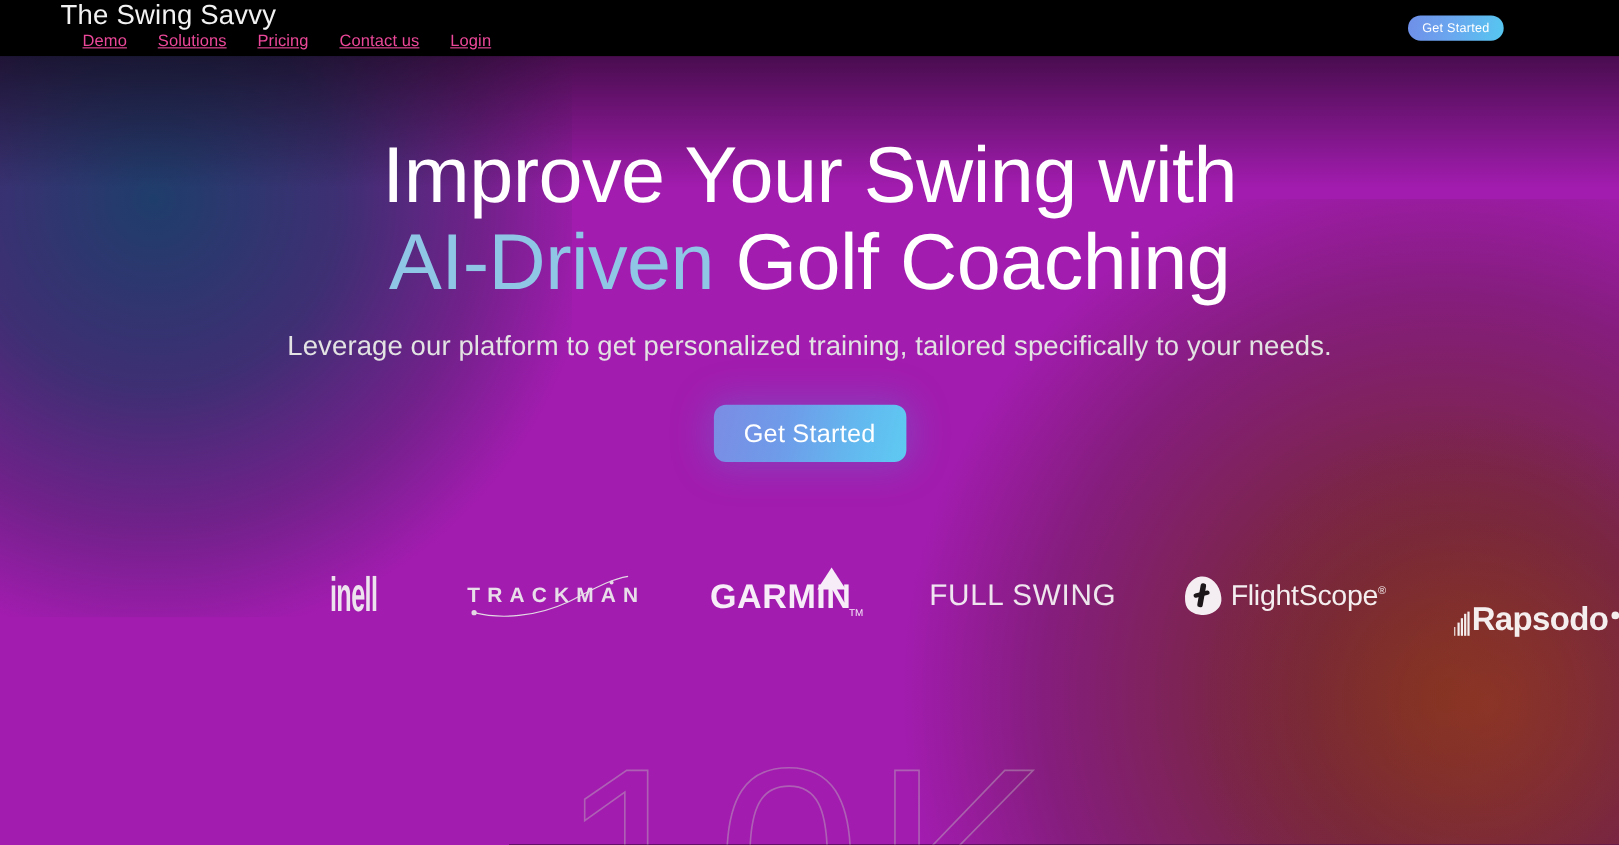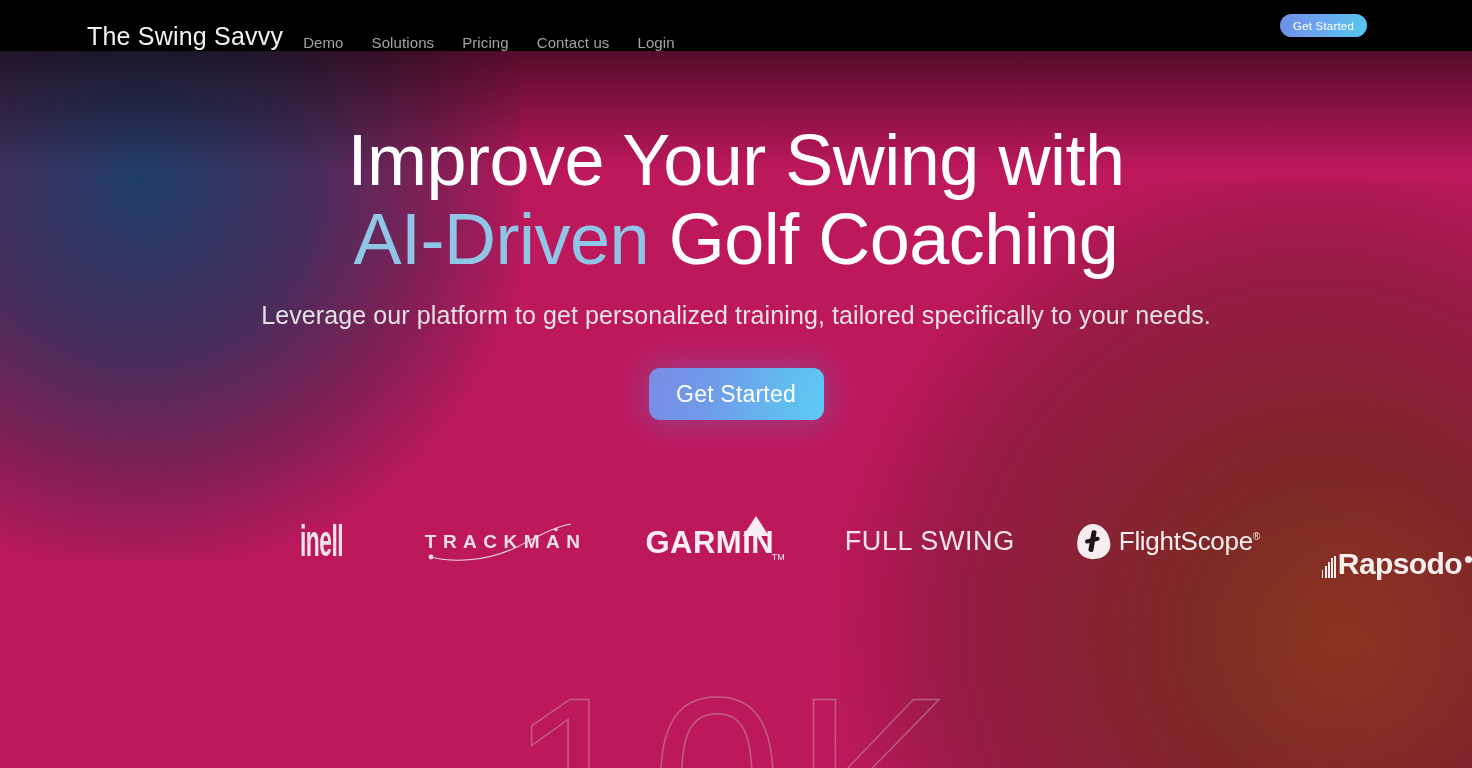--- a/index.html
+++ b/index.html
@@ -9,44 +9,46 @@
     font-family:"Liberation Sans", sans-serif;
     overflow:hidden;
   }
 
   
   .header {
     position:relative;
     height:51px;
     background:#000000;
     display:flex;
-    align-items:flex-end;
-    padding:0 87px;
+    align-items:flex-start;
+    padding:0 55px;
     z-index:40;
+    flex-direction:column;
   }
   .brand {
     font-size:25px;
     font-weight:400;
     color:#f2f2f2;
     letter-spacing:0.2px;
     white-space:nowrap;
     cursor:pointer;
   }
   .nav {
     display:flex;
     align-items:center;
     gap:28px;
     margin-left:20px;
   }
   .nav-link {
     font-size:15px;
-    color:#a3a3a3;
+    color:#ec4899;
     letter-spacing:0.1px;
     white-space:nowrap;
     cursor:pointer;
+    text-decoration:underline;
   }
   .header-cta {
     position:absolute;
     right:105px;
     top:14px;
     height:23px;
     padding:0 13px;
     display:flex;
     align-items:center;
     justify-content:center;
@@ -58,21 +60,21 @@
     white-space:nowrap;
     cursor:pointer;
     border:none;
     font-family:inherit;
   }
 
   
   .hero {
     position:relative;
     height:717px;
-    background:#be185d;
+    background:#a21caf;
     overflow:hidden;
   }
   
   .glow { position:absolute; pointer-events:none; }
   .glow-blue {
     left:-240px; top:-250px;
     width:760px; height:760px;
     background:radial-gradient(circle at 50% 50%, rgba(28,62,106,0.98) 0%, rgba(24,54,92,0.72) 32%, rgba(22,42,70,0.34) 56%, rgba(24,24,24,0) 75%);
   }
   .glow-red {

